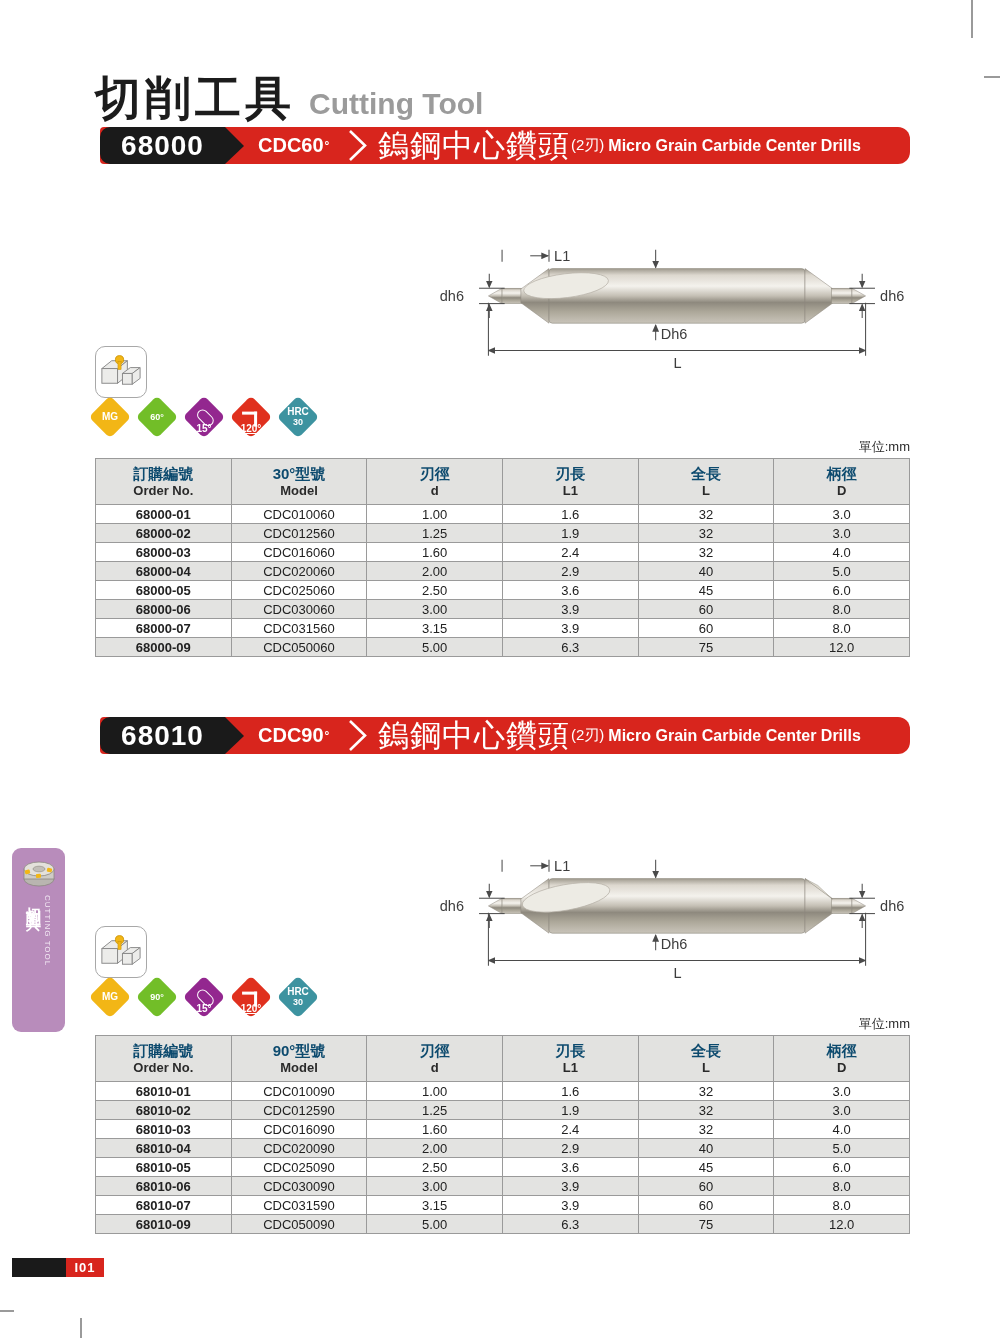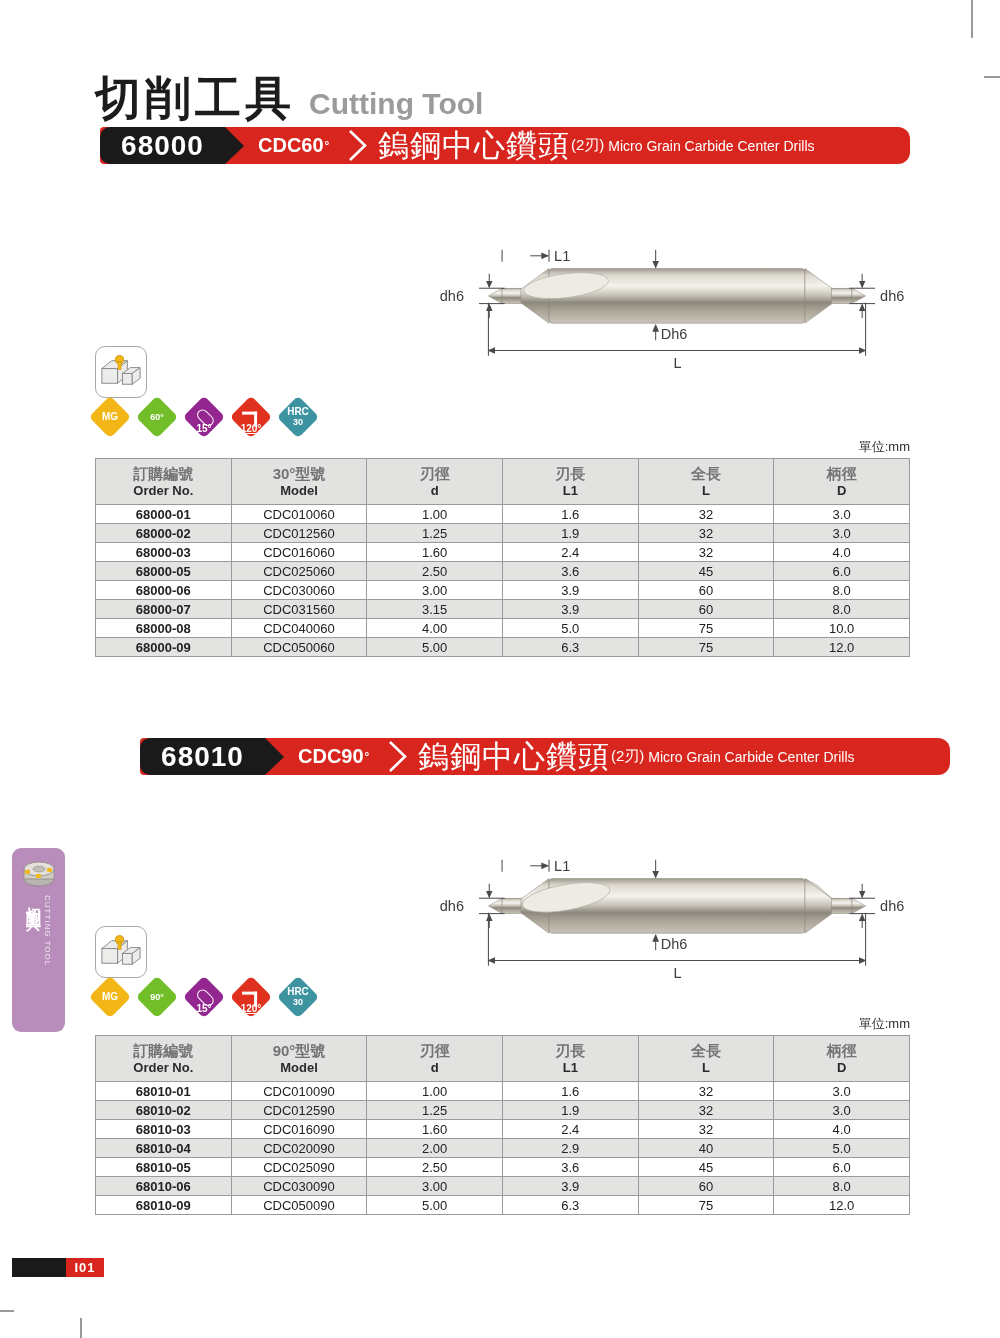--- a/index.html
+++ b/index.html
@@ -19,21 +19,21 @@
   .banner-red{position:absolute;left:0;top:0;width:100%;height:100%;background:#D8251D;border-radius:4px 12px 12px 4px;}
   .code-label{position:absolute;left:0;top:0;width:125px;height:37px;background:#1a1a1a;border-radius:10px 0 0 10px;display:flex;align-items:center;justify-content:center;z-index:2;}
   .code-label::after{content:"";position:absolute;right:-19px;top:0;width:0;height:0;border-left:19px solid #1a1a1a;border-top:19px solid transparent;border-bottom:18px solid transparent;}
   .code-label .code{color:#fff;font-size:28px;font-weight:800;letter-spacing:1px;}
   .banner-series{position:absolute;left:158px;top:0;height:37px;display:flex;align-items:center;color:#fff;font-size:20px;font-weight:700;z-index:2;}
   .banner-series sup{font-size:12px;font-weight:700;margin-left:1px;}
   .banner-chevron{position:absolute;left:247px;top:3px;z-index:2;}
   .banner-title{position:absolute;left:278px;top:0;height:37px;display:flex;align-items:center;color:#fff;z-index:2;white-space:nowrap;}
   .banner-title .zh{font-size:31px;font-weight:500;letter-spacing:1px;}
   .banner-title .blade{font-size:15px;margin:0 4px 0 1px;}
-  .banner-title .en{font-size:14px;font-weight:400;}
+  .banner-title .en{font-size:16px;font-weight:700;}
 
   
   .diagram{position:absolute;left:438px;width:478px;height:128px;}
 
   
   .app-icon{position:absolute;left:95px;width:52px;height:52px;border:1.5px solid #a8a8a8;border-radius:10px;background:#fff;box-sizing:border-box;}
 
   
   .badge-row{position:absolute;left:90px;height:46px;}
   .badge{position:absolute;top:3px;width:40px;height:40px;}
@@ -46,21 +46,21 @@
   .badge-point .dia::before{content:"";position:absolute;left:8px;top:10px;width:12px;height:12px;border-top:3px solid #fff;border-right:3px solid #fff;transform:rotate(-45deg);}
   .badge-angle .lbl{font-size:9px;}
 
   
   .unit-label{position:absolute;width:120px;text-align:right;font-size:13px;color:#2b2b2b;}
 
   
   .spec-table{position:absolute;left:95px;width:815px;border-collapse:collapse;table-layout:fixed;}
   .spec-table th,.spec-table td{border:1px solid #9a9a9a;text-align:center;padding:0;}
   .spec-table thead th{background:#E2E2E0;height:45px;vertical-align:middle;}
-  .spec-table thead .h-top{font-size:15px;color:#737373;font-weight:600;line-height:18px;}
+  .spec-table thead .h-top{font-size:15px;color:#0c4a6e;font-weight:600;line-height:18px;}
   .spec-table thead .h-bot{font-size:13px;color:#2a2a2a;font-weight:700;line-height:15px;}
   .spec-table thead .h-bot.bold{font-weight:700;}
   .spec-table tbody td{height:18px;font-size:13px;color:#222;}
   .spec-table tbody td.c-order{font-weight:700;}
   .spec-table tbody tr:nth-child(even){background:#E3E3E1;}
 
   
   .side-tab{position:absolute;left:12px;top:848px;width:53px;height:184px;background:#B88CBB;border-radius:9px;display:flex;flex-direction:column;align-items:center;}
   .side-tab .cutter{margin-top:7px;}
   .side-tab .vtexts{display:flex;flex-direction:row;justify-content:center;margin-top:4px;}
@@ -260,20 +260,28 @@
         </tr>
         <tr>
           <td class="c-order">68000-03</td>
           <td>CDC016060</td>
           <td>1.60</td>
           <td>2.4</td>
           <td>32</td>
           <td>4.0</td>
         </tr>
         <tr>
+          <td class="c-order">68000-04</td>
+          <td>CDC020060</td>
+          <td>2.00</td>
+          <td>2.9</td>
+          <td>40</td>
+          <td>5.0</td>
+        </tr>
+        <tr>
           <td class="c-order">68000-05</td>
           <td>CDC025060</td>
           <td>2.50</td>
           <td>3.6</td>
           <td>45</td>
           <td>6.0</td>
         </tr>
         <tr>
           <td class="c-order">68000-06</td>
           <td>CDC030060</td>
@@ -284,39 +292,31 @@
         </tr>
         <tr>
           <td class="c-order">68000-07</td>
           <td>CDC031560</td>
           <td>3.15</td>
           <td>3.9</td>
           <td>60</td>
           <td>8.0</td>
         </tr>
         <tr>
-          <td class="c-order">68000-08</td>
-          <td>CDC040060</td>
-          <td>4.00</td>
-          <td>5.0</td>
-          <td>75</td>
-          <td>10.0</td>
-        </tr>
-        <tr>
           <td class="c-order">68000-09</td>
           <td>CDC050060</td>
           <td>5.00</td>
           <td>6.3</td>
           <td>75</td>
           <td>12.0</td>
         </tr>
       </tbody>
   </table>
 
-  <div class="banner" style="top:738px;margin-left:40px;">
+  <div class="banner" style="top:717px;">
     <div class="banner-red"></div>
     <div class="code-label">
       <span class="code">68010</span>
     </div>
     <div class="banner-series">
       <span>CDC90</span>
         <sup>°</sup>
     </div>
     <svg class="banner-chevron" width="22" height="31" viewBox="0 0 22 31">
       <polyline points="3,1 18,15.5 3,30" fill="none" stroke="#ffffff" stroke-width="2.6"></polyline>
@@ -502,20 +502,28 @@
         </tr>
         <tr>
           <td class="c-order">68010-06</td>
           <td>CDC030090</td>
           <td>3.00</td>
           <td>3.9</td>
           <td>60</td>
           <td>8.0</td>
         </tr>
         <tr>
+          <td class="c-order">68010-07</td>
+          <td>CDC031590</td>
+          <td>3.15</td>
+          <td>3.9</td>
+          <td>60</td>
+          <td>8.0</td>
+        </tr>
+        <tr>
           <td class="c-order">68010-09</td>
           <td>CDC050090</td>
           <td>5.00</td>
           <td>6.3</td>
           <td>75</td>
           <td>12.0</td>
         </tr>
       </tbody>
   </table>
 

